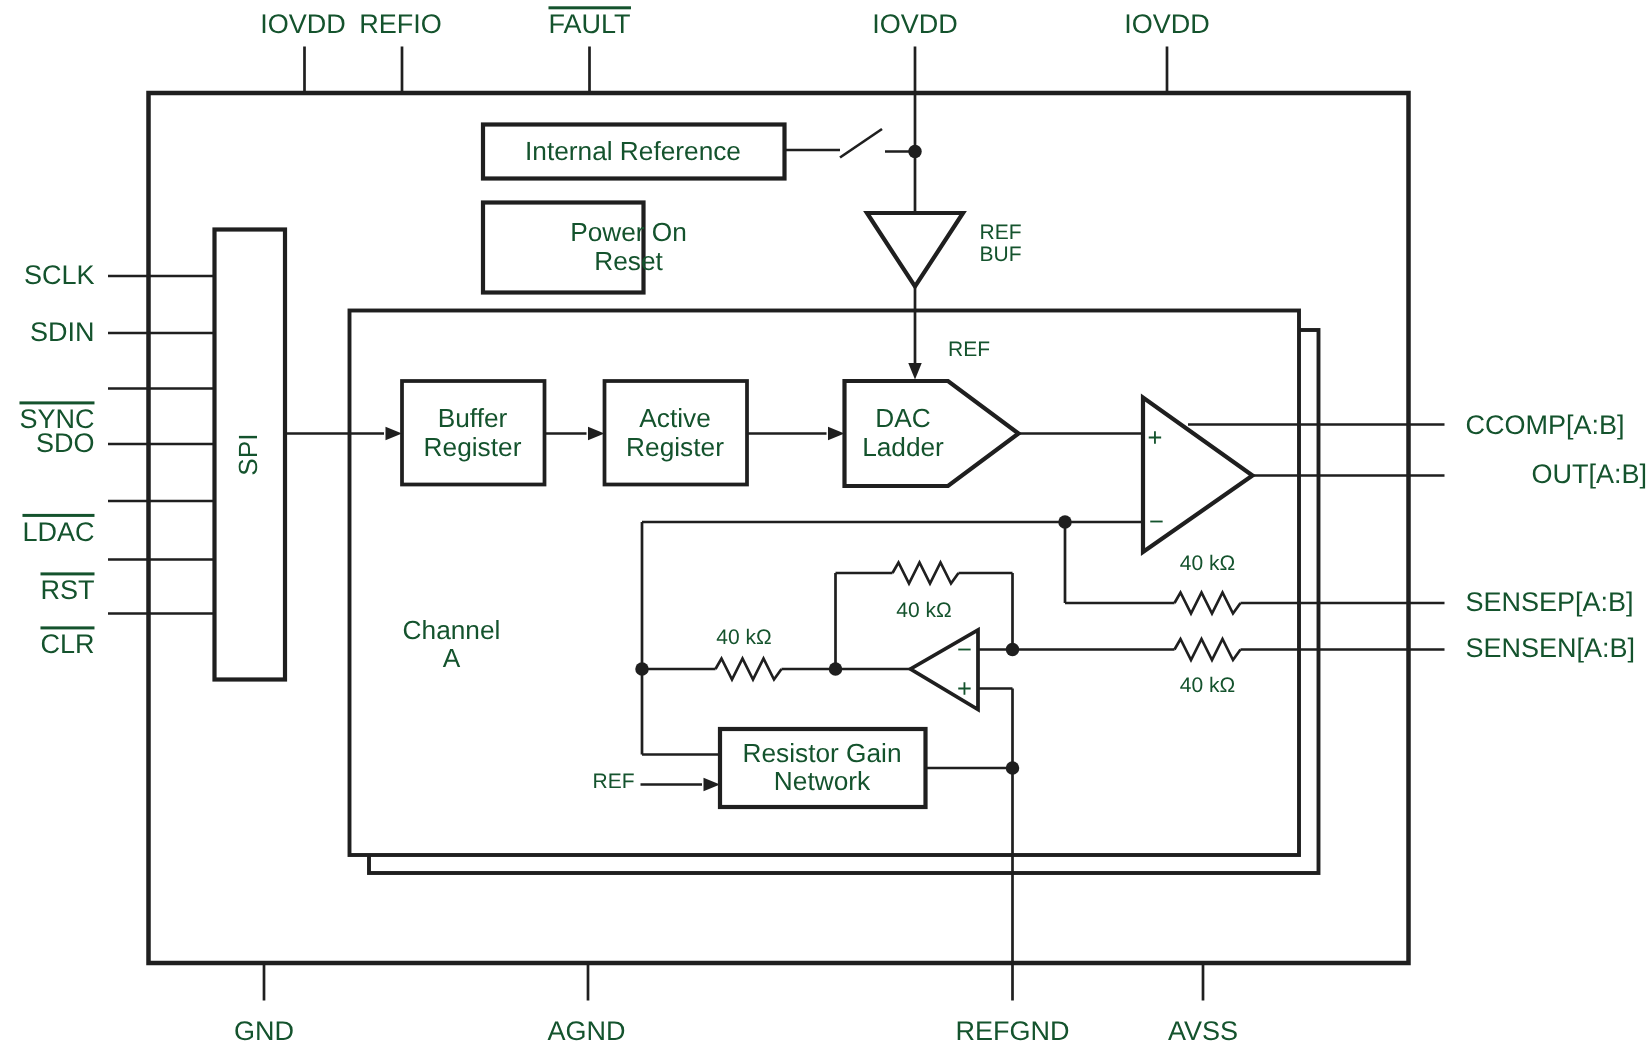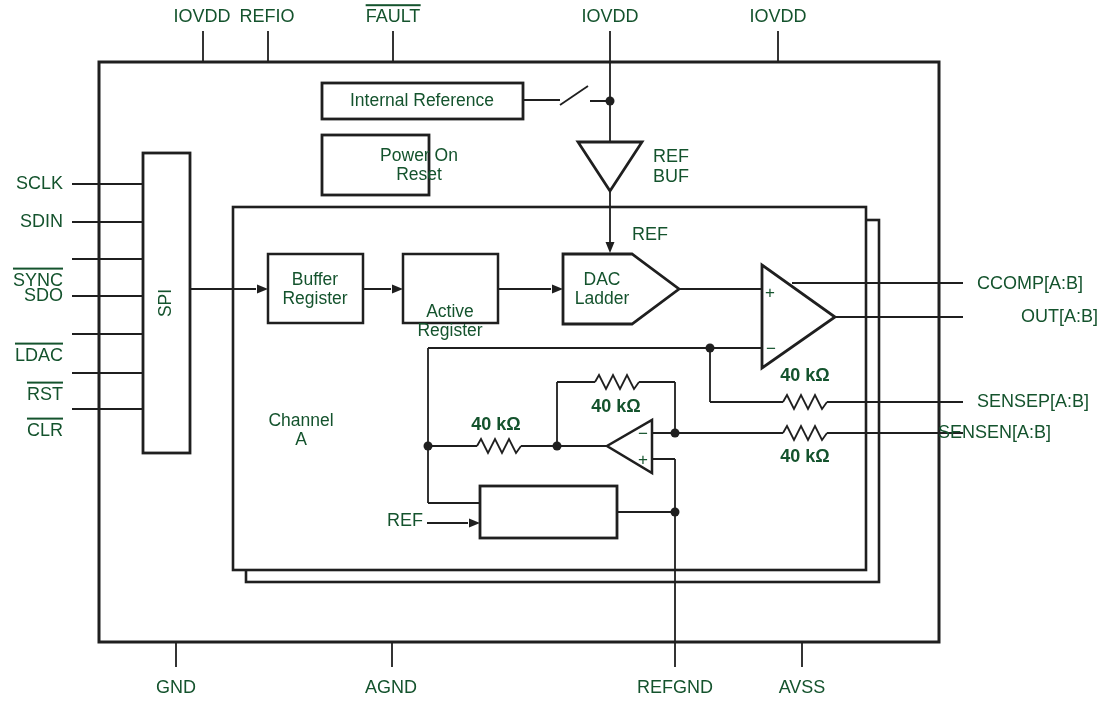--- a/index.html
+++ b/index.html
@@ -4,22 +4,22 @@
 <style>
   html,body { margin:0; padding:0; background:#ffffff; }
   .fig {
     position:relative; width:1100px; height:702px; background:#ffffff;
     font-family:"Liberation Sans", sans-serif; color:#14532d; overflow:hidden;
   }
   .fig svg { position:absolute; left:0; top:0; }
   .lbl { position:absolute; white-space:nowrap; line-height:1.1; }
   .pin  { font-size:18px; }
   .blk  { font-size:17.5px; text-align:center; transform:translate(-50%,-50%); }
-  .ann  { font-size:18px; }
-  .cc   { transform:translate(-50%,-50%); text-align:right;font-weight:bold; }
+  .ann  { font-size:14px; }
+  .cc   { transform:translate(-50%,-50%); text-align:right; }
   .top-pin    { transform:translate(-50%,-100%); text-align:center; }
   .left-pin   { transform:translate(-100%,-50%); text-align:left; }
   .right-pin  { transform:translate(0,-50%); }
   .bottom-pin { transform:translate(-50%,0); text-align:center; }
   .ovl { display:inline-block; border-top:2px solid currentColor; padding-top:1px; line-height:1.0;margin-top:40px; }
   .rot { transform:translate(-50%,-50%) rotate(-90deg); }
   .sign { font-size:17px; transform:translate(-50%,-50%); position:absolute; line-height:1; }
 </style>
 </head>
 <body>
@@ -95,44 +95,48 @@
   <div class="lbl pin left-pin" style="left:63px; top:222px;"><span>SDIN</span></div>
   <div class="lbl pin left-pin" style="left:63px; top:259px;"><span class="ovl">SYNC</span></div>
   <div class="lbl pin left-pin" style="left:63px; top:296px;"><span>SDO</span></div>
   <div class="lbl pin left-pin" style="left:63px; top:334px;"><span class="ovl">LDAC</span></div>
   <div class="lbl pin left-pin" style="left:63px; top:373px;"><span class="ovl">RST</span></div>
   <div class="lbl pin left-pin" style="left:63px; top:409px;"><span class="ovl">CLR</span></div>
 
   <div class="lbl pin right-pin" style="left:977px; top:284px;"><span>CCOMP[A:B]</span></div>
   <div class="lbl pin right-pin" style="left:1021px; top:317px;"><span>OUT[A:B]</span></div>
   <div class="lbl pin right-pin" style="left:977px; top:402px;"><span>SENSEP[A:B]</span></div>
-  <div class="lbl pin right-pin" style="left:938px; top:433px;"><span>SENSEN[A:B]</span></div>
+  <div class="lbl pin right-pin" style="left:977px; top:433px;"><span>SENSEN[A:B]</span></div>
 
   <div class="lbl pin bottom-pin" style="left:176px; top:678px;"><span>GND</span></div>
   <div class="lbl pin bottom-pin" style="left:391px; top:678px;"><span>AGND</span></div>
   <div class="lbl pin bottom-pin" style="left:675px; top:678px;"><span>REFGND</span></div>
   <div class="lbl pin bottom-pin" style="left:802px; top:678px;"><span>AVSS</span></div>
 
   <div class="lbl blk" style="left:422px; top:101px;"><span>Internal Reference</span></div>
   <div class="lbl blk" style="left:387px; top:165px;margin-left:32px;">
     <div>Power On</div>
       <div>Reset</div>
   </div>
   <div class="lbl blk rot" style="left:166px; top:303px;"><span>SPI</span></div>
   <div class="lbl blk" style="left:315px; top:289px;">
     <div>Buffer</div>
       <div>Register</div>
   </div>
-  <div class="lbl blk" style="left:450px; top:289px;margin-top:32px;">
+  <div class="lbl blk" style="left:450px; top:289px;">
     <div>Active</div>
       <div>Register</div>
   </div>
   <div class="lbl blk" style="left:602px; top:289px;">
     <div>DAC</div>
       <div>Ladder</div>
+  </div>
+  <div class="lbl blk" style="left:548px; top:512px;">
+    <div>Resistor Gain</div>
+      <div>Network</div>
   </div>
   <div class="lbl blk" style="left:301px; top:430px;">
     <div>Channel</div>
       <div>A</div>
   </div>
 
   <div class="lbl ann" style="left:653px; top:147px;">
     <div>REF</div>
       <div>BUF</div>
   </div>

